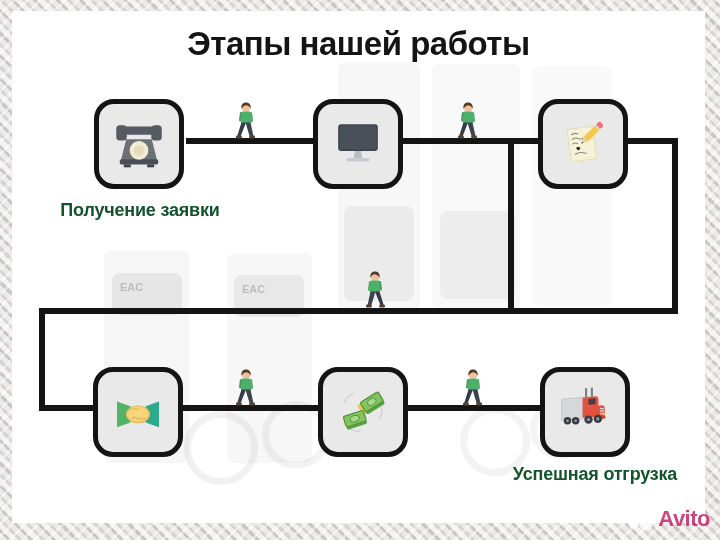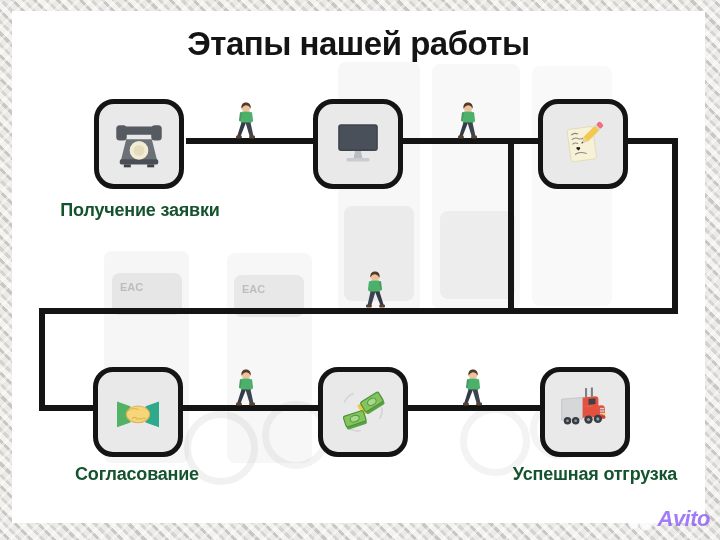--- a/index.html
+++ b/index.html
@@ -39,21 +39,21 @@
   }
   
   .person{position:absolute;width:26px;height:40px;z-index:5;}
   .person svg{width:100%;height:100%;}
   .person.flip svg{transform:scaleX(-1);}
   
   .watermark{
     position:absolute;right:10px;bottom:8px;display:flex;align-items:center;gap:3px;
     opacity:.8;z-index:10;
   }
-  .watermark .brand{color:#8b5cf6;font-size:22px;font-weight:bold;letter-spacing:-.5px;font-style:italic;}
+  .watermark .brand{color:#be185d;font-size:22px;font-weight:bold;letter-spacing:-.5px;}
 </style>
 </head>
 <body>
 
 <div class="canvas">
 
   <div>
     <div class="bg-shape" style="left:326px;top:51px;width:82px;height:250px;opacity:.07"></div>
     <div class="bg-shape" style="left:420px;top:53px;width:88px;height:245px;opacity:.06"></div>
     <div class="bg-shape" style="left:520px;top:55px;width:80px;height:240px;opacity:.05"></div>
@@ -138,21 +138,20 @@
         <ellipse cx="24" cy="26" rx="10" ry="7.2"></ellipse>
         <path d="M15.5 23 q4.5 -3.5 9 -1" fill="none"></path>
       </g>
       <g stroke="#dcb457" stroke-width="0.9" fill="none">
         <path d="M19 30 a2.3 2.3 0 0 1 4 -.4"></path>
         <path d="M23 31 a2.3 2.3 0 0 1 4 -.4"></path>
         <path d="M27 30.4 a2.3 2.3 0 0 1 3.6 -.6"></path>
       </g>
     </svg>
   </div>
-  <div class="steplabel" style="left:25px;top:450px;width:200px">Согласование</div>
 
   <div class="stepbox" style="left:306px;top:356px">
     <svg viewBox="0 0 48 48">
       <g stroke="#d7d7d7" stroke-width="1.6" fill="none">
         <path d="M8 16 a13 13 0 0 1 8 -8"></path>
         <path d="M40 20 a13 13 0 0 1 -2 10"></path>
         <path d="M12 38 a13 13 0 0 0 10 2"></path>
       </g>
       <rect x="21" y="16" width="7" height="10" fill="#e9c84b" transform="rotate(-30 24.5 21)"></rect>
       <g transform="rotate(-32 32 16)">

